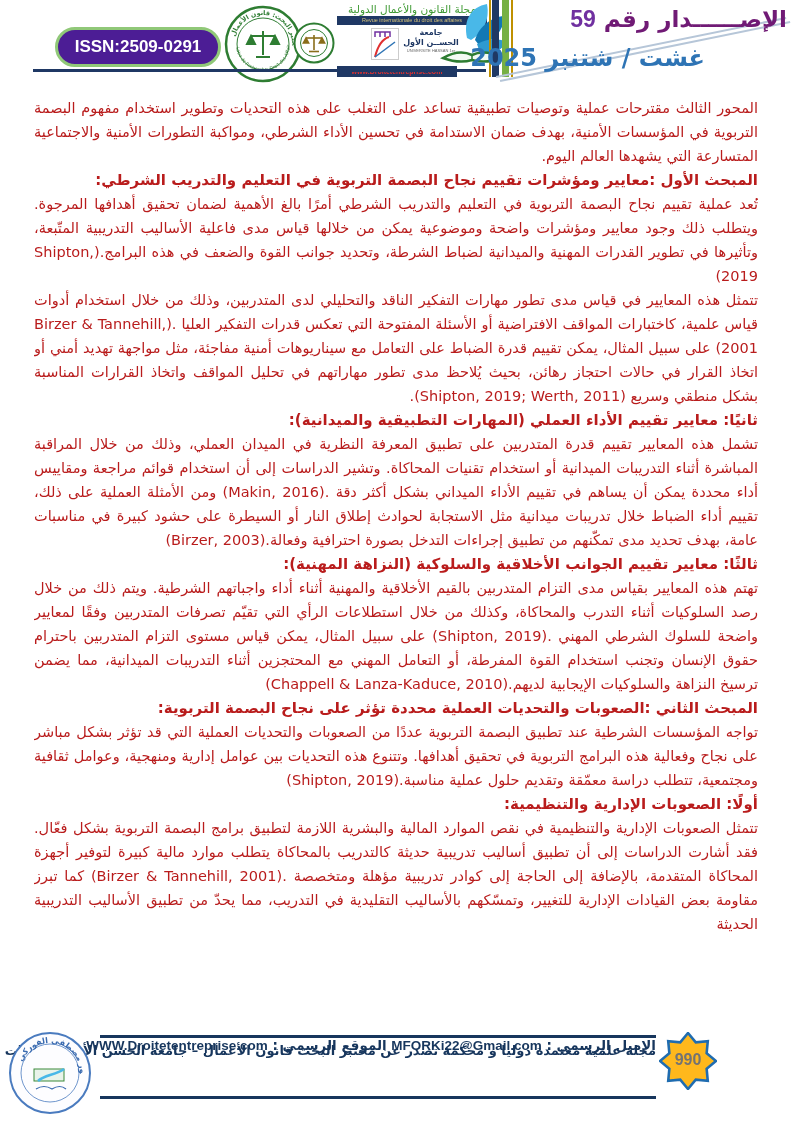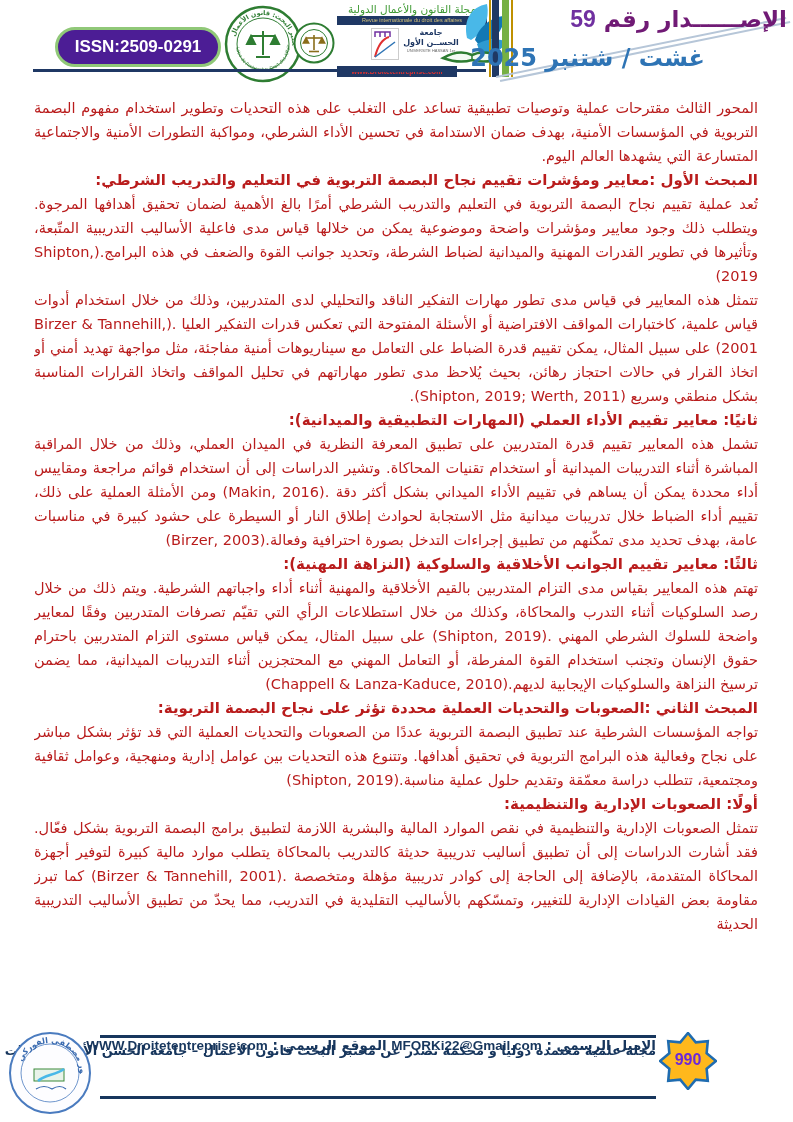--- a/index.html
+++ b/index.html
@@ -47,21 +47,21 @@
   
   .f-rule{position:absolute;left:100px;width:556px;height:3px;background:#17365d;}
   .f-rule.top{top:1035px;}
   .f-rule.bot{top:1096px;}
   .f-line1{position:absolute;left:100px;top:1043px;width:556px;direction:rtl;text-align:center;
            color:#17365d;font-weight:bold;font-size:13px;white-space:nowrap;}
   .f-line2{position:absolute;left:100px;top:1037px;width:556px;direction:rtl;text-align:center;
            color:#17365d;font-weight:bold;font-size:13.5px;white-space:nowrap;}
   .f-line2 .lat{font-family:"Liberation Sans",sans-serif;}
   .page-badge{position:absolute;left:659px;top:1032px;width:58px;height:58px;}
-  .page-badge .num{position:absolute;left:0;top:19px;width:58px;text-align:center;color:#6d28d9;
+  .page-badge .num{position:absolute;left:0;top:19px;width:58px;text-align:center;color:#737373;
                    font-family:"Liberation Sans",sans-serif;font-weight:bold;font-size:16px;}
   .footer-stamp{position:absolute;left:8px;top:1031px;width:84px;height:84px;}
 </style>
 </head>
 <body>
 
 <div class="page">
 
   <div class="issn-pill">
     <span>ISSN:2509-0291</span>

